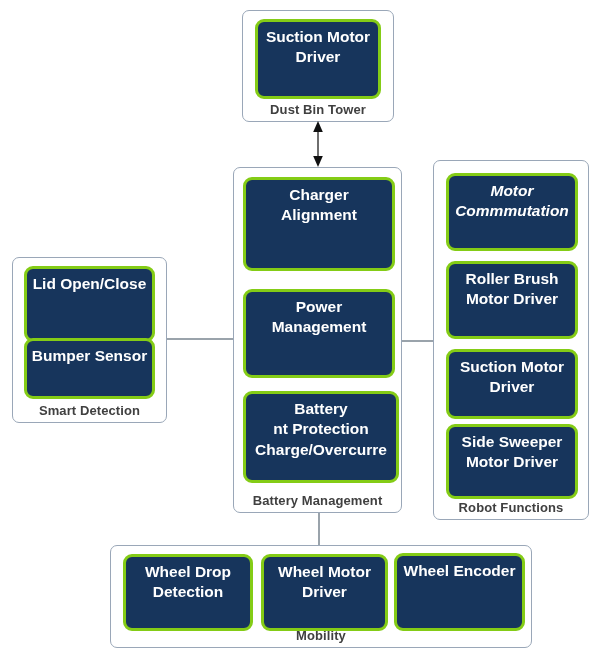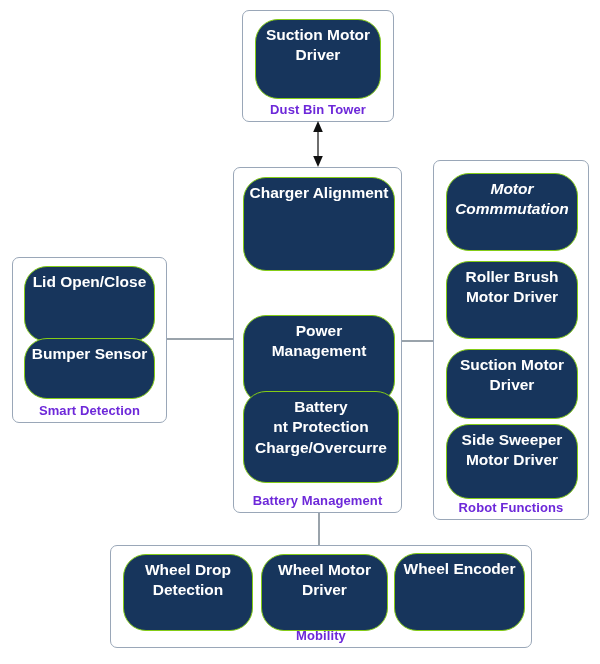--- a/index.html
+++ b/index.html
@@ -12,28 +12,28 @@
     border:1.5px solid #9aa7b8;
     border-radius:7px;
     box-sizing:border-box;
   }
   .glabel{
     position:absolute;
     left:0;right:0;bottom:4px;
     text-align:center;
     font-size:13px;
     font-weight:600;
-    color:#6d28d9;
+    color:#404040;
     letter-spacing:0.1px;
   }
   .nbox{
     position:absolute;
     background:#17355c;
-    border:1px solid #84cc16;
-    border-radius:23px;
+    border:3px solid #84cc16;
+    border-radius:9px;
     box-sizing:border-box;
     color:#ffffff;
     font-size:15.5px;
     font-weight:bold;
     text-align:center;
     padding:5px 4px 0;
     line-height:1.32;
   }
   .nbox .ln{display:block;}
 
@@ -63,21 +63,21 @@
   </div>
 
   <div class="hline" style="left:167px;top:338px;width:66px;"></div>
   <div class="hline" style="left:402px;top:340px;width:31px;"></div>
   <div class="vline" style="left:318px;top:512px;height:33px;"></div>
 
   <div class="group" style="left:233px;top:167px;width:169px;height:346px;">
     <div class="nbox" style="left:9px;top:9px;width:152px;height:94px;">
       <span>Charger Alignment</span>
     </div>
-    <div class="nbox" style="left:9px;top:121px;width:152px;height:89px;margin-top:26px;">
+    <div class="nbox" style="left:9px;top:121px;width:152px;height:89px;">
       <span>Power Management</span>
     </div>
     <div class="nbox" style="left:9px;top:223px;width:156px;height:92px;">
       <span class="ln">Battery</span>
       <span class="ln">nt Protection</span>
       <span class="ln">Charge/Overcurre</span>
     </div>
     <div class="glabel">Battery Management</div>
   </div>
 

